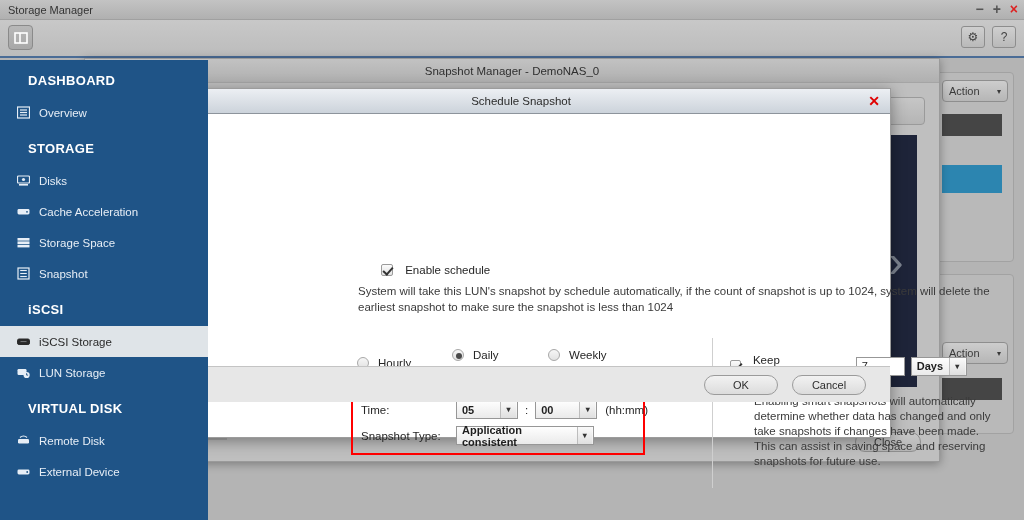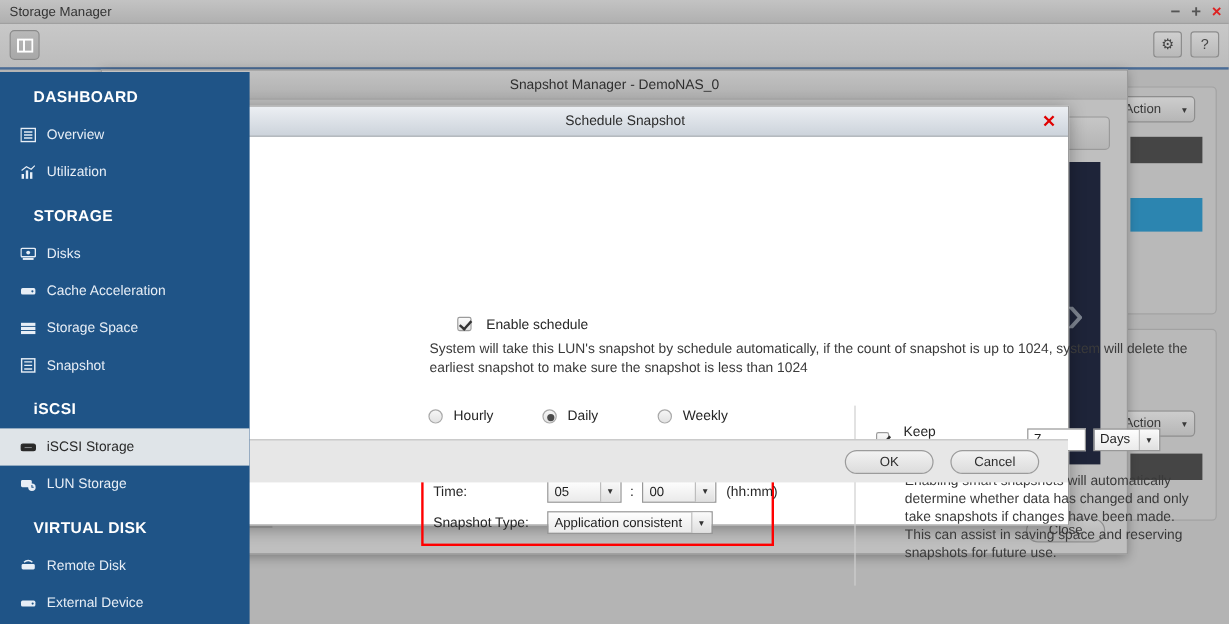--- a/index.html
+++ b/index.html
@@ -74,21 +74,21 @@
   .bg-card {
     position: absolute; background: #b9b9b9;
     border: 1px solid #a2a2a2; border-radius: 4px;
   }
   .bg-action {
     position: absolute; width: 66px; height: 22px;
     border: 1px solid #8e8e8e; border-radius: 4px;
     background: linear-gradient(to bottom, #cdcdcd, #b6b6b6);
     font-size: 11px; color: #3a3a3a;
     display: flex; align-items: center; justify-content: space-between;
-    padding: 0 6px; cursor: pointer;
+    padding: 0 6px; cursor: pointer; margin-left: 12px;
   }
   .bg-action .caret { font-size: 8px; }
   .bg-bar { position: absolute; }
   .bg-chevron {
     position: absolute; color: #7d8490; font-size: 46px; font-weight: 300;
     line-height: 46px; user-select: none;
   }
 
   
   .sm-window {
@@ -204,21 +204,21 @@
     position: absolute; left: 199px; top: 278px; width: 294px; height: 63px;
     border: 2px solid #ff0000;
   }
   .fld-row { position: absolute; display: flex; align-items: center; font-size: 11.5px; color: #262626; }
   .fld-label { width: 95px; }
   .sel {
     height: 19px; border: 1px solid #979797;
     background: linear-gradient(to bottom, #fefefe, #eaeaea);
     font-size: 11px; color: #1e1e1e;
     display: flex; align-items: center; justify-content: space-between;
-    padding-left: 5px; cursor: pointer;
+    padding-left: 5px; cursor: pointer; font-weight: bold;
   }
   .sel .arrowbox {
     width: 16px; height: 17px; margin: 0 1px 0 2px;
     border-left: 1px solid #bdbdbd;
     background: linear-gradient(to bottom, #fafafa, #dfdfdf);
     display: flex; align-items: center; justify-content: center;
     font-size: 8px; color: #333;
   }
   .txtin {
     height: 19px; border: 1px solid #979797; background: #fff;
@@ -349,21 +349,21 @@
     <div class="modal-body">
 
       <div class="row-enable">
         <span class="chk on"></span>
         <span class="lab">Enable schedule</span>
       </div>
       <div class="desc">System will take this LUN's snapshot by schedule automatically, if the count of snapshot is up to 1024, system will delete the earliest snapshot to make sure the snapshot is less than 1024</div>
 
       <div class="freq">
         <div class="freq-row">
-          <span class="freq-opt" style="width:95px;">
+          <span class="freq-opt" style="width:95px;margin-top:16px;">
             <span class="rad"></span>
             <span class="lab">Hourly</span>
           </span>
           <span class="freq-opt" style="width:96px;">
             <span class="rad on"></span>
             <span class="lab">Daily</span>
           </span>
           <span class="freq-opt">
             <span class="rad"></span>
             <span class="lab">Weekly</span>
@@ -435,31 +435,20 @@
         <span class="sbico">
           <svg width="13" height="13" viewBox="0 0 13 13">
             <rect x="0.5" y="1" width="12" height="11" fill="none" stroke="currentColor" stroke-width="1.2"></rect>
             <line x1="3" y1="4" x2="10" y2="4" stroke="currentColor" stroke-width="1.2"></line>
             <line x1="3" y1="6.5" x2="10" y2="6.5" stroke="currentColor" stroke-width="1.2"></line>
             <line x1="3" y1="9" x2="10" y2="9" stroke="currentColor" stroke-width="1.2"></line>
           </svg>
         </span>
         <span>Overview</span>
       </div>
-      <div class="sb-item">
-        <span class="sbico">
-          <svg width="13" height="13" viewBox="0 0 13 13">
-            <rect x="1" y="8" width="2" height="4" fill="currentColor"></rect>
-            <rect x="4.5" y="5" width="2" height="7" fill="currentColor"></rect>
-            <rect x="8" y="6.5" width="2" height="5.5" fill="currentColor"></rect>
-            <polyline points="1,5 5,2 9,4 12,1" fill="none" stroke="currentColor" stroke-width="1"></polyline>
-          </svg>
-        </span>
-        <span>Utilization</span>
-      </div>
       <div class="sb-section">STORAGE</div>
       <div class="sb-item">
         <span class="sbico">
           <svg width="13" height="13" viewBox="0 0 13 13">
             <rect x="0.5" y="2" width="12" height="7" rx="1" fill="none" stroke="currentColor" stroke-width="1.2"></rect>
             <circle cx="6.5" cy="5.5" r="1.6" fill="currentColor"></circle>
             <rect x="2" y="10" width="9" height="1.6" fill="currentColor"></rect>
           </svg>
         </span>
         <span>Disks</span>

